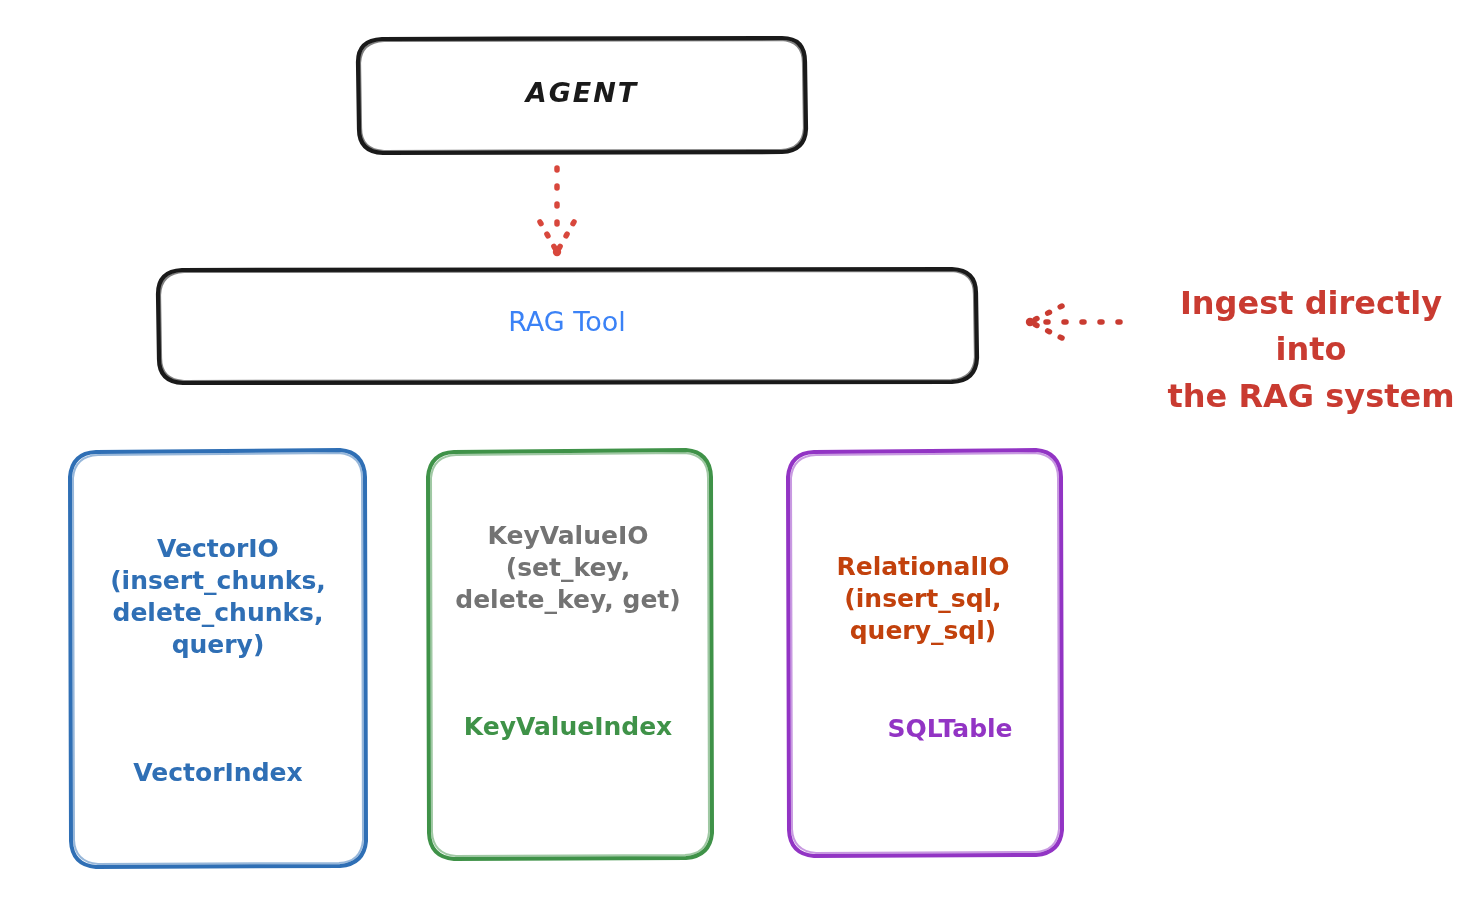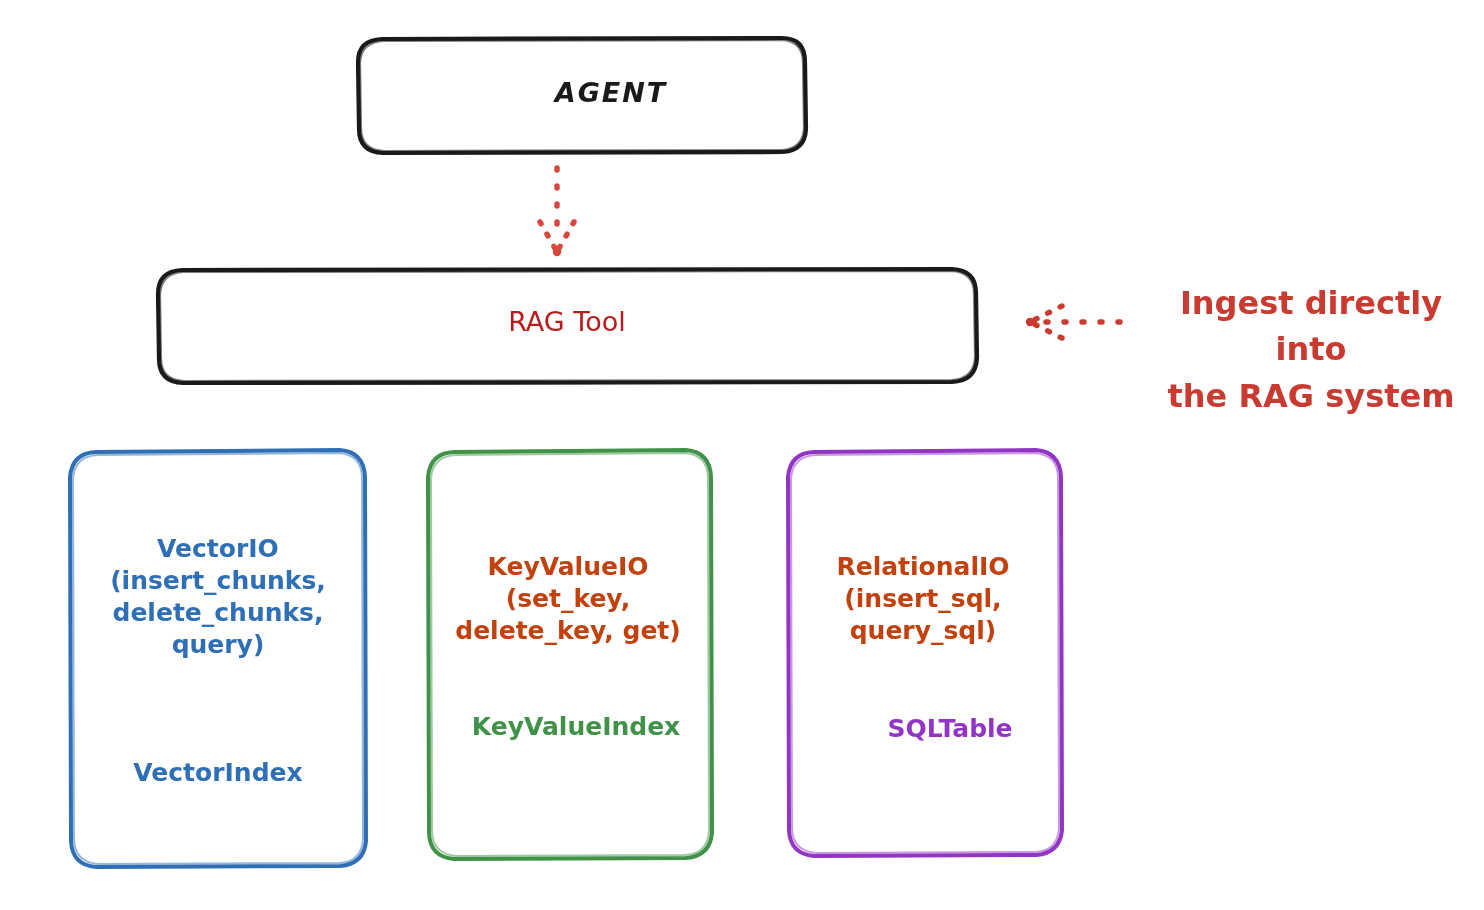--- a/index.html
+++ b/index.html
@@ -32,28 +32,27 @@
   
   #agent-label {
     left: 358px;
     top: 76px;
     width: 448px;
     font-size: 27px;
     font-style: italic;
     font-weight: 700;
     letter-spacing: 2px;
     color: #1a1a1a;
-    padding-left: 29px;
   }
   #ragtool-label {
     left: 158px;
     top: 305px;
     width: 818px;
     font-size: 27px;
-    color: #b91c1c;
+    color: #3b82f6;
   }
   
   #vector-label {
     left: 78px;
     top: 533px;
     width: 280px;
     font-size: 25px;
     font-weight: 600;
     color: #2f6fb5;
   }
@@ -61,34 +60,33 @@
     left: 78px;
     top: 713px;
     width: 280px;
     font-size: 25px;
     font-weight: 600;
     color: #2f6fb5;
     margin-top: 44px;
   }
   #kv-label {
     left: 430px;
-    top: 551px;
+    top: 520px;
     width: 276px;
     font-size: 25px;
     font-weight: 600;
-    color: #c2410c;
+    color: #737373;
   }
   #kv-index-label {
     left: 430px;
     top: 711px;
     width: 276px;
     font-size: 25px;
     font-weight: 600;
     color: #3f9248;
-    padding-left: 8px;
   }
   #rel-label {
     left: 790px;
     top: 551px;
     width: 266px;
     font-size: 25px;
     font-weight: 600;
     color: #c2410c;
   }
   #rel-table-label {

